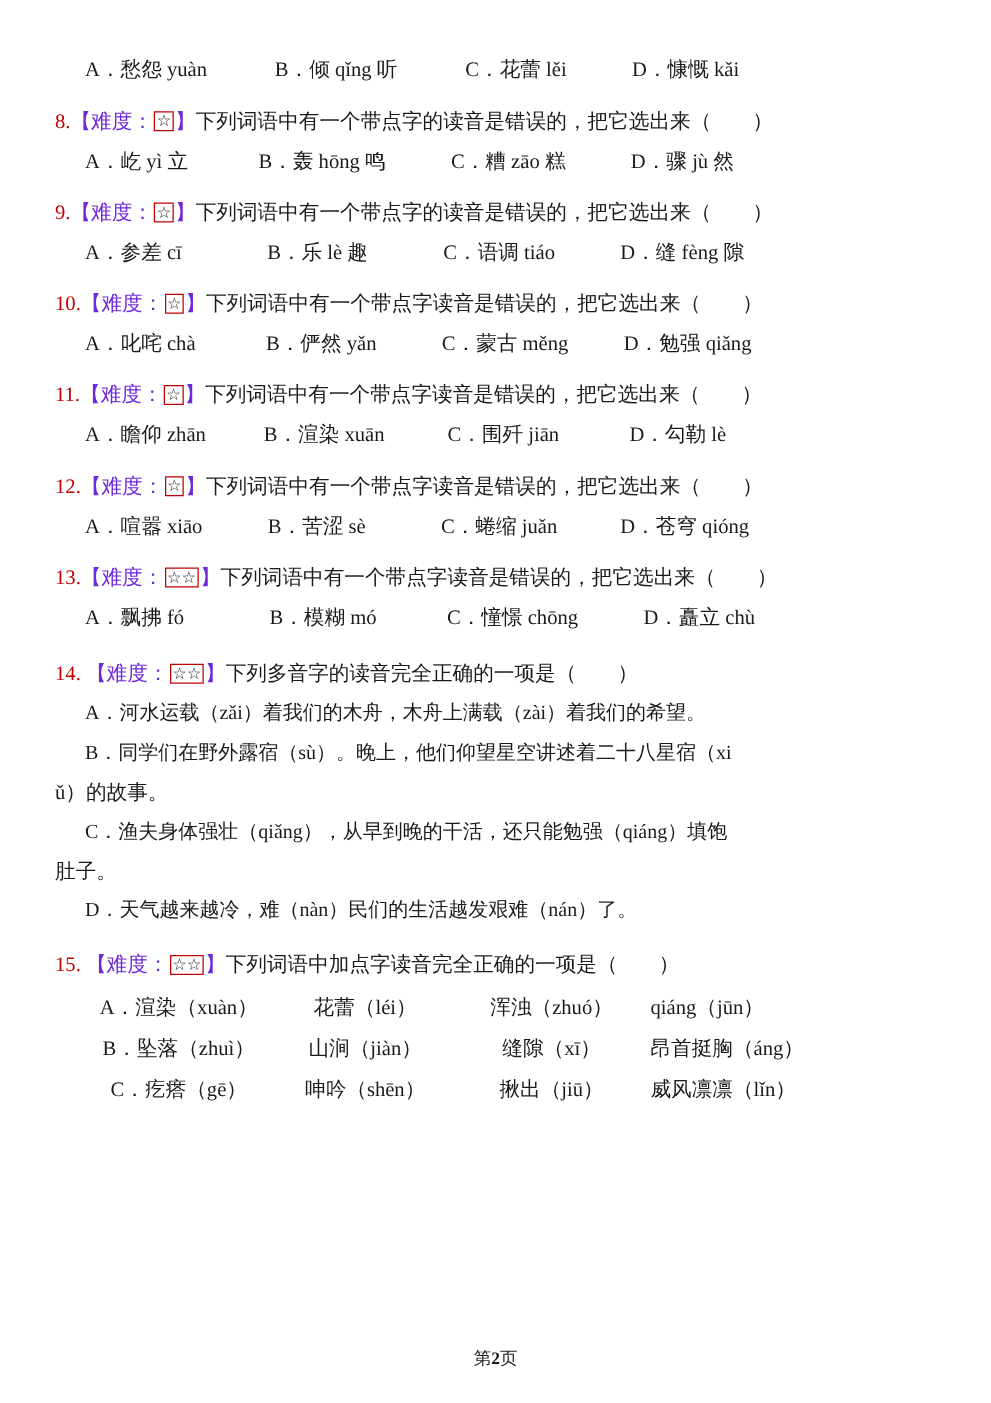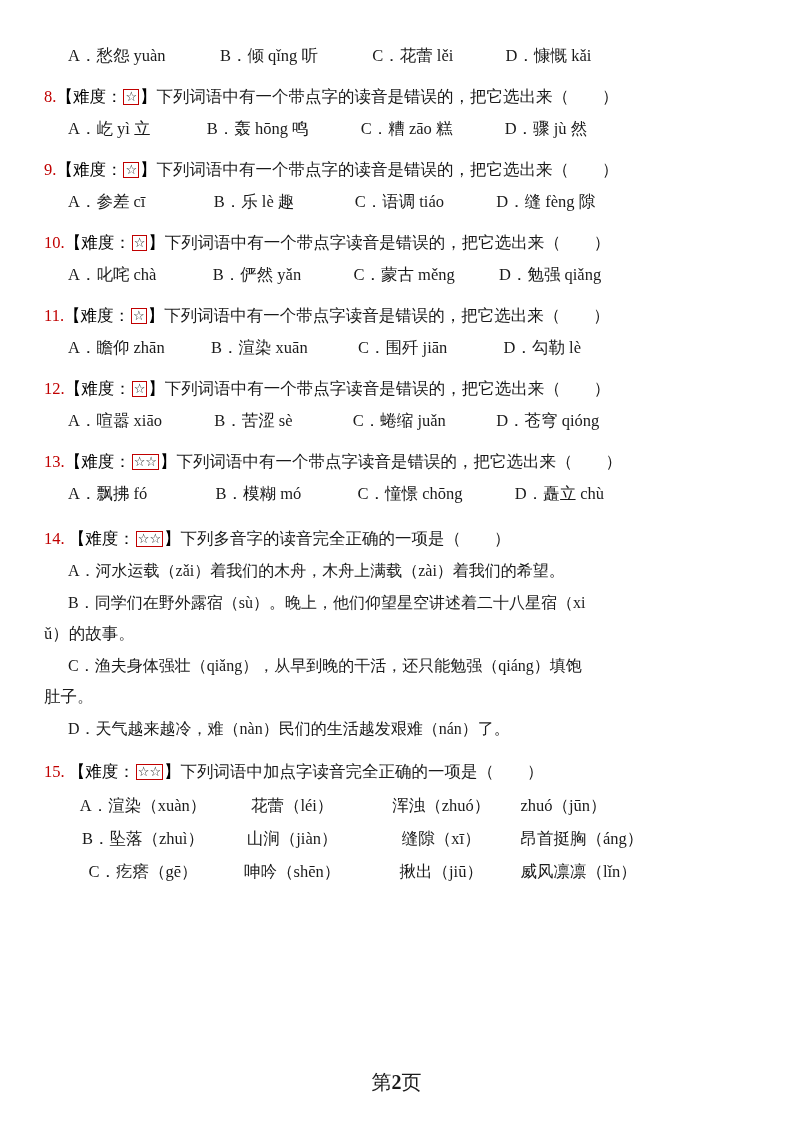--- a/index.html
+++ b/index.html
@@ -26,21 +26,21 @@
     font-size: 16.5px;
     line-height: 1.95;
     margin: 10px 0 0 0;
     white-space: nowrap;
   }
   .q-num {
     font-family: "Liberation Serif", serif;
     color: #c00000;
   }
   .diff {
-    color: #000000;
+    color: #6d28d9;
     font-weight: normal;
   }
   .diff-box {
     display: inline-block;
     border: 1px solid #c00000;
     padding: 0 1px;
     line-height: 1.05;
     font-size: 13px;
     position: relative;
     top: -1px;
@@ -81,21 +81,21 @@
     line-height: 2.0;
     white-space: nowrap;
   }
   .cell { display: inline-block; text-align: center; }
   .footer {
     position: absolute;
     left: 0;
     right: 0;
     bottom: 26px;
     text-align: center;
-    font-size: 20px;
+    font-size: 14px;
     color: #1a1a1a;
   }
   .footer .pg { font-weight: bold; }
 </style>
 </head>
 <body>
 
 <div class="page">
 
   <div class="opts" style="padding-left:24px;">
@@ -198,21 +198,21 @@
   <div class="para">D．天气越来越冷，难（nàn）民们的生活越发艰难（nán）了。</div>
 
   <div class="q-head" style="margin-top:12px;">
     <span class="q-num">15.</span>
     <span class="diff">【难度：</span><span class="diff-box">☆☆</span><span class="diff">】</span><span class="stem">下列词语中加点字读音完全正确的一项是（　　）</span>
   </div>
   <div class="row-opts">
     <span class="cell" style="width:150px;">A．渲染（xuàn）</span>
     <span class="cell" style="width:140px;">花蕾（léi）</span>
     <span class="cell" style="width:150px;">浑浊（zhuó）</span>
-    <span class="cell">zhuó（jūn）</span>
+    <span class="cell">qiáng（jūn）</span>
   </div>
   <div class="row-opts">
     <span class="cell" style="width:150px;">B．坠落（zhuì）</span>
     <span class="cell" style="width:140px;font-family:Liberation Serif, serif;">山涧（jiàn）</span>
     <span class="cell" style="width:150px;">缝隙（xī）</span>
     <span class="cell">昂首挺胸（áng）</span>
   </div>
   <div class="row-opts">
     <span class="cell" style="width:150px;">C．疙瘩（gē）</span>
     <span class="cell" style="width:140px;">呻吟（shēn）</span>

